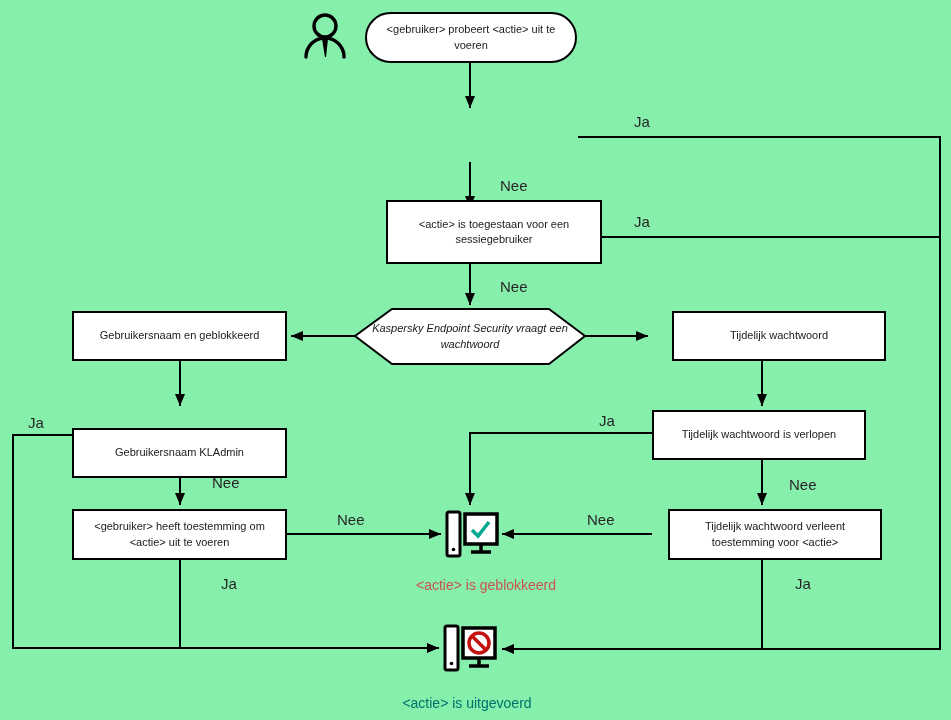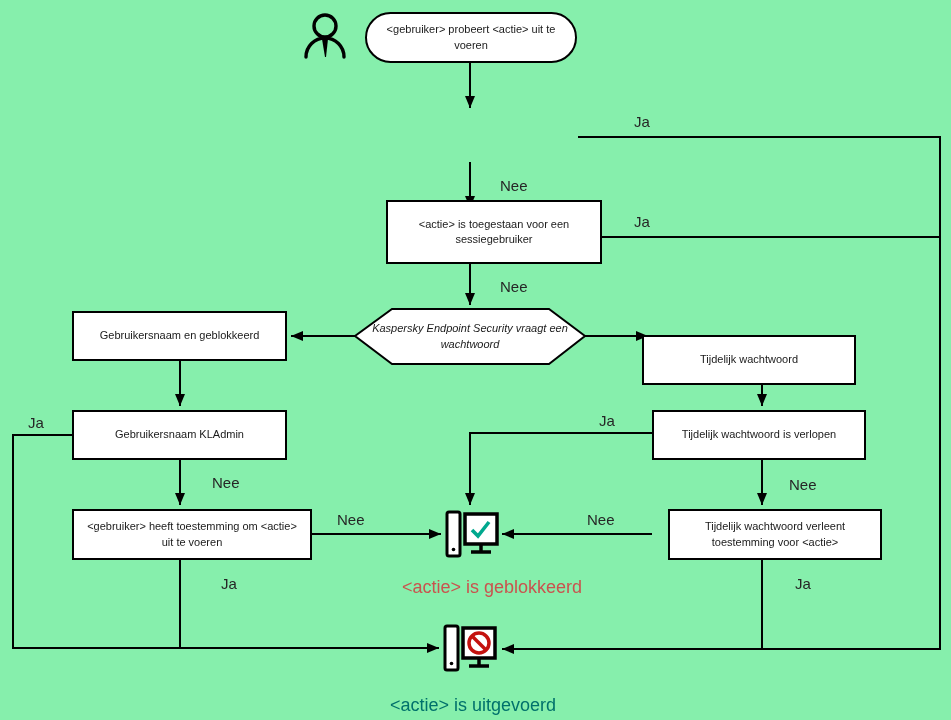--- a/index.html
+++ b/index.html
@@ -16,21 +16,21 @@
     font-size:11px;line-height:1.4;color:#1a1a1a;padding:2px 8px;box-sizing:border-box;
   }
   .stadium{border-radius:27px;}
   .hexlabel{
     position:absolute;display:flex;align-items:center;justify-content:center;
     text-align:center;font-size:11px;line-height:1.4;color:#1a1a1a;
   }
   .edge-label{
     position:absolute;font-size:15px;color:#262626;white-space:nowrap;
   }
-  .caption{position:absolute;font-size:18px;text-align:center;white-space:nowrap;}
+  .caption{position:absolute;font-size:14px;text-align:center;white-space:nowrap;}
   .cap-blocked{color:#c9534e;}
   .cap-executed{color:#00716b;}
 </style>
 </head>
 <body>
 
 <div id="canvas">
 
   <svg id="wires" width="951" height="720" viewBox="0 0 951 720">
     <defs>
@@ -89,25 +89,25 @@
 
   <div class="node stadium" style="left:365px;top:12px;width:212px;height:51px;">&lt;gebruiker&gt; probeert &lt;actie&gt; uit te voeren</div>
 
 
   <div class="node" style="left:362px;top:200px;width:216px;height:64px;margin-left:24px;">&lt;actie&gt; is toegestaan voor een sessiegebruiker</div>
 
   <div class="hexlabel" style="left:372px;top:311px;width:196px;height:51px;font-style:italic;">Kaspersky Endpoint Security vraagt een wachtwoord</div>
 
   <div class="node" style="left:72px;top:311px;width:215px;height:50px;">Gebruikersnaam en geblokkeerd</div>
 
-  <div class="node" style="left:642px;top:311px;width:214px;height:50px;margin-top:24px;">Tijdelijk wachtwoord</div>
+  <div class="node" style="left:672px;top:311px;width:214px;height:50px;">Tijdelijk wachtwoord</div>
 
-  <div class="node" style="left:72px;top:410px;width:215px;height:50px;">Gebruikersnaam KLAdmin</div>
+  <div class="node" style="left:72px;top:428px;width:215px;height:50px;">Gebruikersnaam KLAdmin</div>
 
-  <div class="node" style="left:72px;top:509px;width:240px;height:51px;">&lt;gebruiker&gt; heeft toestemming om &lt;actie&gt; uit te voeren</div>
+  <div class="node" style="left:72px;top:509px;width:215px;height:51px;">&lt;gebruiker&gt; heeft toestemming om &lt;actie&gt; uit te voeren</div>
 
   <div class="node" style="left:652px;top:410px;width:214px;height:50px;">Tijdelijk wachtwoord is verlopen</div>
 
   <div class="node" style="left:652px;top:509px;width:214px;height:51px;margin-left:16px;">Tijdelijk wachtwoord verleent toestemming voor &lt;actie&gt;</div>
 
   <div class="edge-label" style="left:634px;top:113px;">Ja</div>
   <div class="edge-label" style="left:500px;top:177px;">Nee</div>
   <div class="edge-label" style="left:634px;top:213px;">Ja</div>
   <div class="edge-label" style="left:500px;top:278px;">Nee</div>
   <div class="edge-label" style="left:28px;top:414px;">Ja</div>

